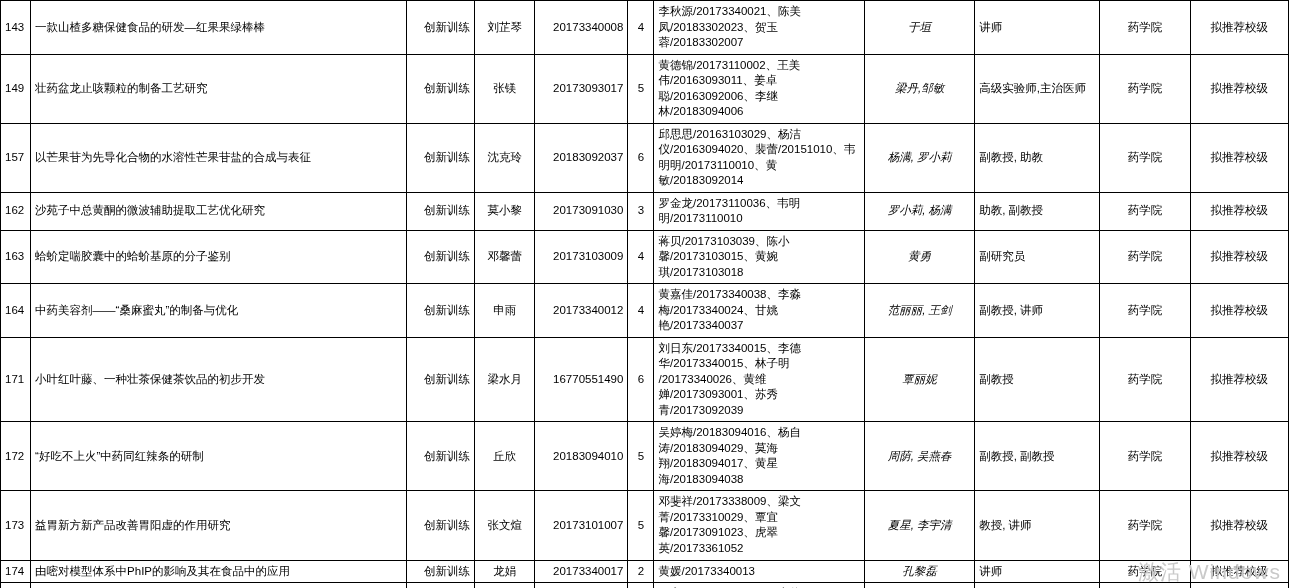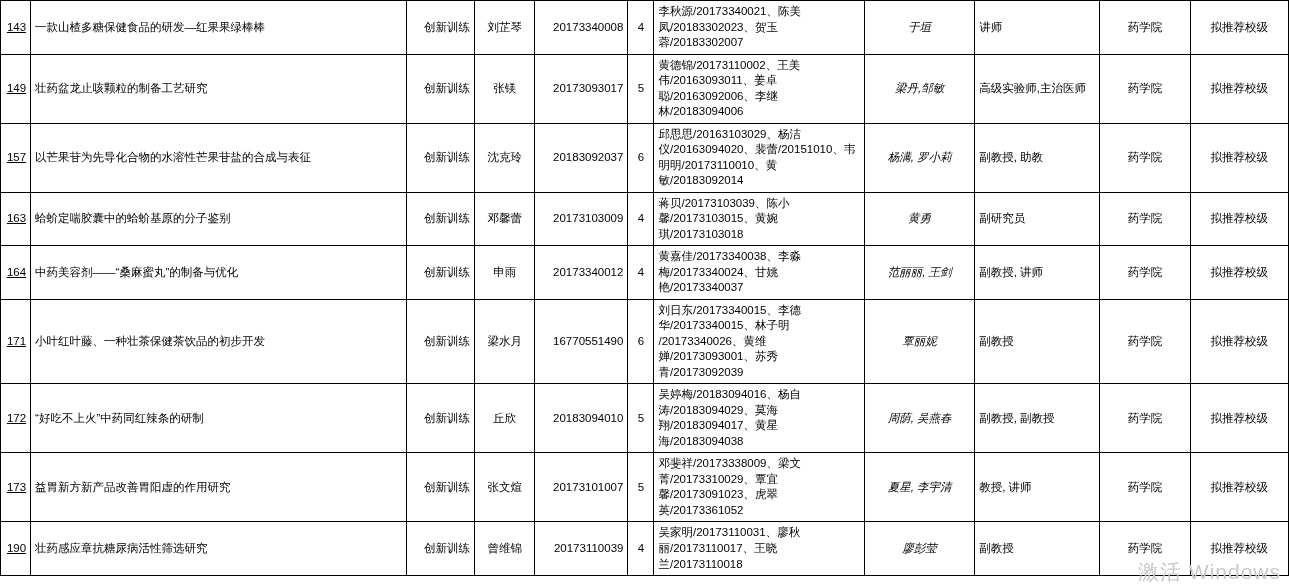--- a/index.html
+++ b/index.html
@@ -36,21 +36,21 @@
   col.c-type    { width: 68px; }
   col.c-leader  { width: 60px; }
   col.c-sid     { width: 93px; }
   col.c-num     { width: 26px; }
   col.c-members { width: 210px; }
   col.c-teacher { width: 110px; }
   col.c-rank    { width: 125px; }
   col.c-college { width: 90px; }
   col.c-result  { width: 98px; }
 
-  td.no      { text-align: right; text-decoration: underline; }
+  td.no      { text-align: left; }
   td.title   { text-align: left; }
   td.type    { text-align: right; }
   td.leader  { text-align: center; }
   td.sid     { text-align: right; }
   td.num     { text-align: center; }
   td.members { text-align: left; font-size: 11px; margin-top: 28px; }
   td.teacher { text-align: center; font-style: italic; }
   td.rank    { }
   td.college { text-align: center; }
   td.result  { text-align: center; }
@@ -119,20 +119,33 @@
       <td class="leader">沈克玲</td>
       <td class="sid">20183092037</td>
       <td class="num">6</td>
       <td class="members">邱思思/20163103029、杨洁仪/20163094020、裴蕾/20151010、韦明明/20173110010、黄敏/20183092014</td>
       <td class="teacher">杨满, 罗小莉</td>
       <td class="rank">副教授, 助教</td>
       <td class="college">药学院</td>
       <td class="result">拟推荐校级</td>
     </tr>
     <tr>
+      <td class="no">162</td>
+      <td class="title">沙苑子中总黄酮的微波辅助提取工艺优化研究</td>
+      <td class="type">创新训练</td>
+      <td class="leader">莫小黎</td>
+      <td class="sid">20173091030</td>
+      <td class="num">3</td>
+      <td class="members">罗金龙/20173110036、韦明明/20173110010</td>
+      <td class="teacher">罗小莉, 杨满</td>
+      <td class="rank">助教, 副教授</td>
+      <td class="college">药学院</td>
+      <td class="result">拟推荐校级</td>
+    </tr>
+    <tr>
       <td class="no">163</td>
       <td class="title">蛤蚧定喘胶囊中的蛤蚧基原的分子鉴别</td>
       <td class="type">创新训练</td>
       <td class="leader">邓馨蕾</td>
       <td class="sid">20173103009</td>
       <td class="num">4</td>
       <td class="members">蒋贝/20173103039、陈小馨/20173103015、黄婉琪/20173103018</td>
       <td class="teacher">黄勇</td>
       <td class="rank">副研究员</td>
       <td class="college">药学院</td>
@@ -184,20 +197,33 @@
       <td class="leader">张文煊</td>
       <td class="sid">20173101007</td>
       <td class="num">5</td>
       <td class="members">邓斐祥/20173338009、梁文菁/20173310029、覃宜馨/20173091023、虎翠英/20173361052</td>
       <td class="teacher">夏星, 李宇清</td>
       <td class="rank">教授, 讲师</td>
       <td class="college">药学院</td>
       <td class="result">拟推荐校级</td>
     </tr>
     <tr>
+      <td class="no">174</td>
+      <td class="title">由嘧对模型体系中PhIP的影响及其在食品中的应用</td>
+      <td class="type">创新训练</td>
+      <td class="leader">龙娟</td>
+      <td class="sid">20173340017</td>
+      <td class="num">2</td>
+      <td class="members">黄媛/20173340013</td>
+      <td class="teacher">孔黎磊</td>
+      <td class="rank">讲师</td>
+      <td class="college">药学院</td>
+      <td class="result">拟推荐校级</td>
+    </tr>
+    <tr>
       <td class="no">190</td>
       <td class="title">壮药感应章抗糖尿病活性筛选研究</td>
       <td class="type">创新训练</td>
       <td class="leader">曾维锦</td>
       <td class="sid">20173110039</td>
       <td class="num">4</td>
       <td class="members">吴家明/20173110031、廖秋丽/20173110017、王晓兰/20173110018</td>
       <td class="teacher">廖彭莹</td>
       <td class="rank">副教授</td>
       <td class="college">药学院</td>

